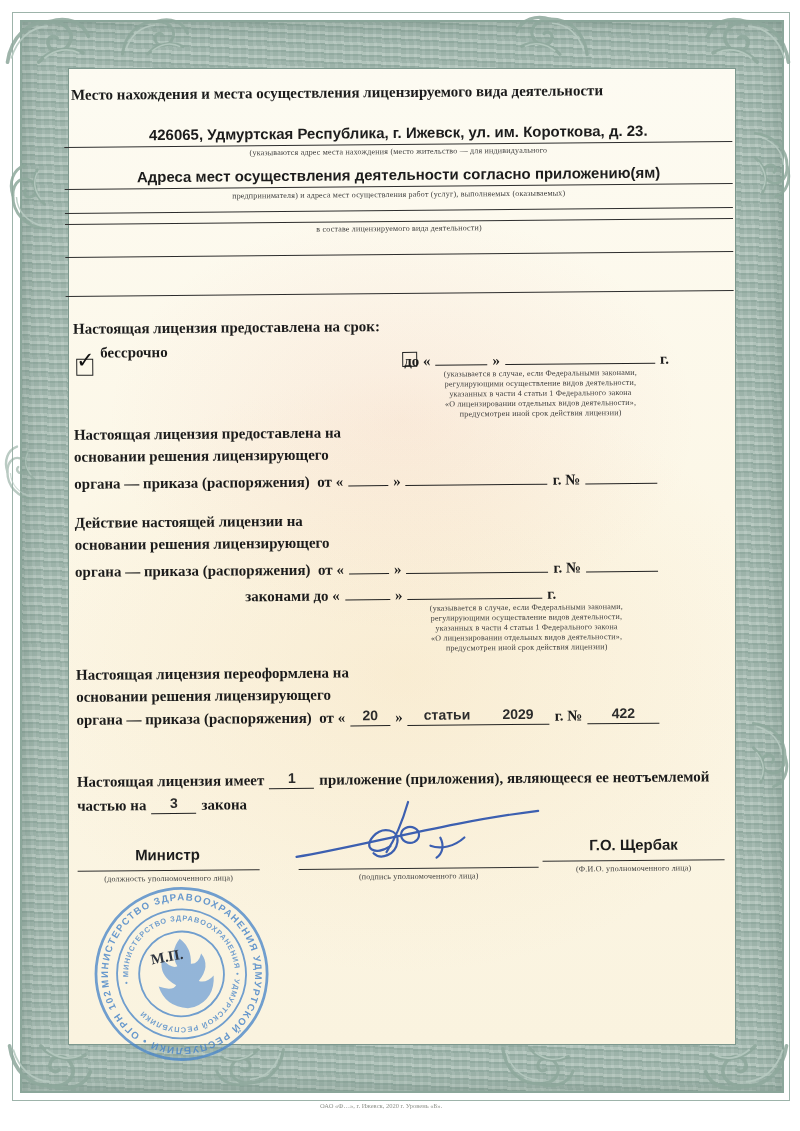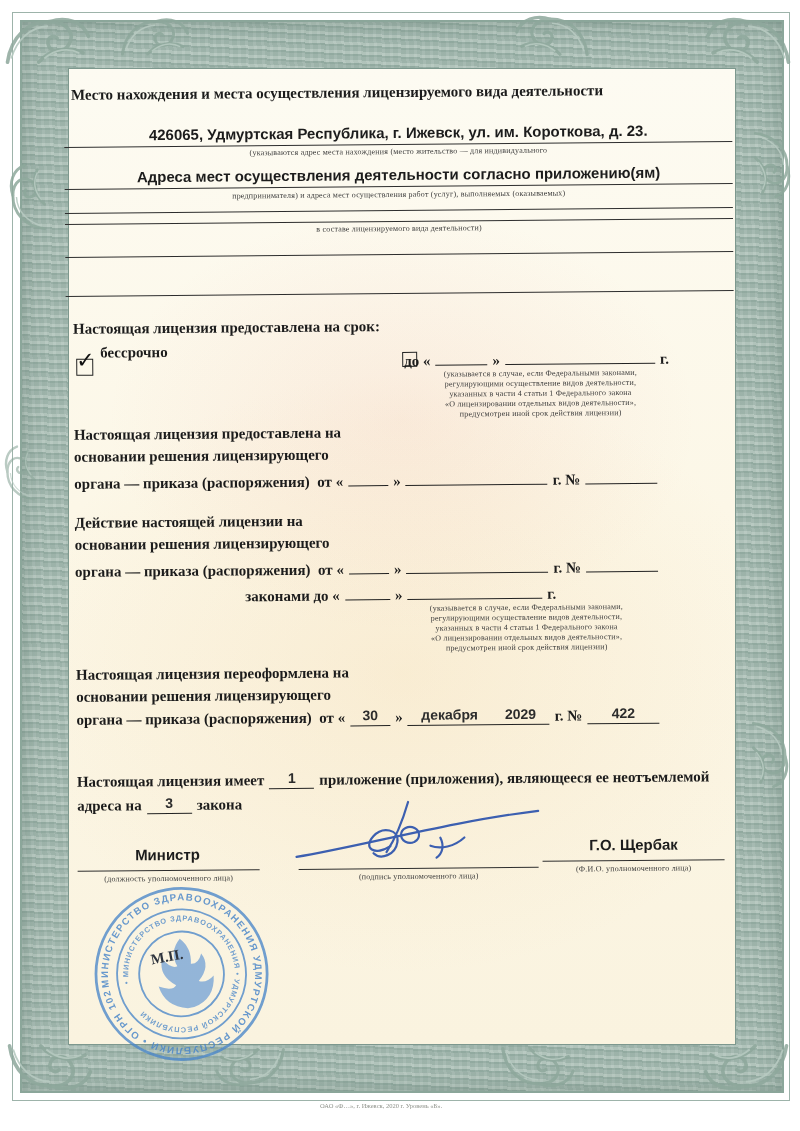--- a/index.html
+++ b/index.html
@@ -190,38 +190,38 @@
       <div>указанных в части 4 статьи 1 Федерального закона</div>
       <div>«О лицензировании отдельных видов деятельности»,</div>
       <div>предусмотрен иной срок действия лицензии)</div>
     </div>
 
     
     <div class="abs t" style="left:75px;top:664px">Настоящая лицензия переоформлена на</div>
     <div class="abs t" style="left:75px;top:686px">основании решения лицензирующего</div>
     <div class="row t" style="left:75px;top:708px">
       <span>органа — приказа (распоряжения)  от «</span>
-      <span class="blank w40"><i class="val">30</i></span>
+      <span class="blank w40"><i class="val">20</i></span>
       <span>»</span>
       <span class="blank w140 two">
-        <i class="val">декабря</i>
+        <i class="val">статьи</i>
         <i class="val">2029</i>
       </span>
       <span>г. №</span>
       <span class="blank w70"><i class="val">422</i></span>
     </div>
 
     
     <div class="row t" style="left:75px;top:770px">
       <span>Настоящая лицензия имеет</span>
       <span class="blank w45"><i class="val">1</i></span>
       <span>приложение (приложения), являющееся ее неотъемлемой</span>
     </div>
     <div class="row t" style="left:75px;top:794px">
-      <span>адреса на</span>
+      <span>частью на</span>
       <span class="blank w45"><i class="val">3</i></span>
       <span>закона</span>
     </div>
 
     
     <div class="siglabel sans" style="left:75px;top:844px;width:180px">Министр</div>
     <div class="sigrule" style="left:75px;top:868px;width:182px"></div>
     <div class="siglabel cap" style="left:75px;top:872px;width:182px">(должность уполномоченного лица)</div>
 
     <div class="sigrule" style="left:296px;top:868px;width:240px"></div>

